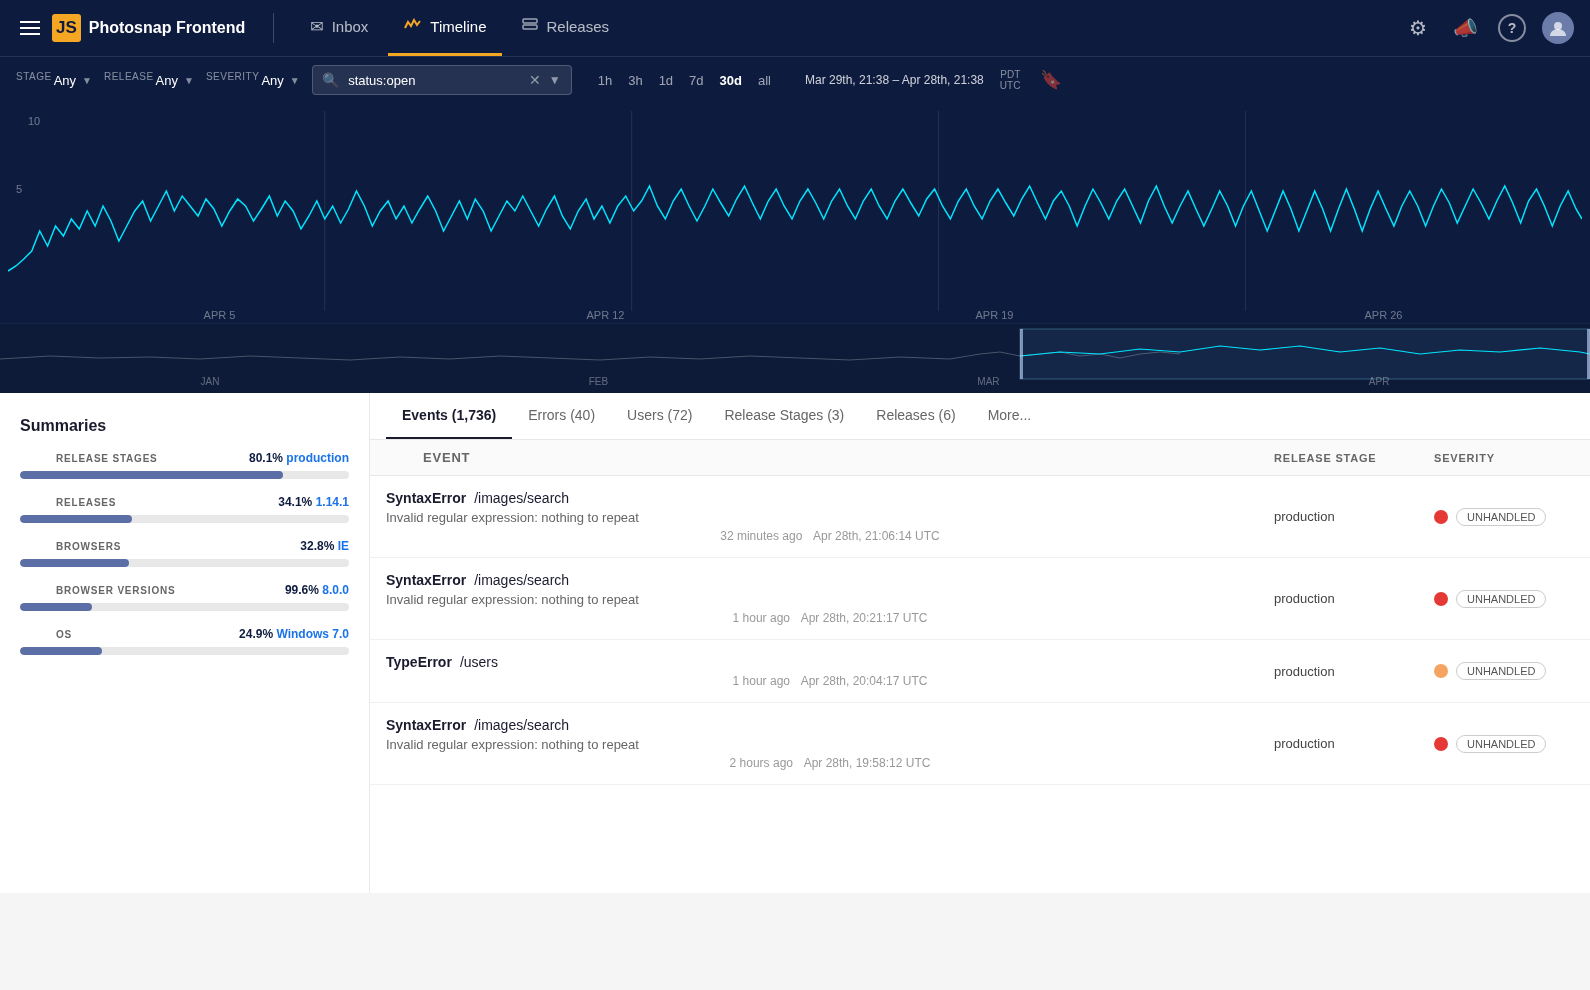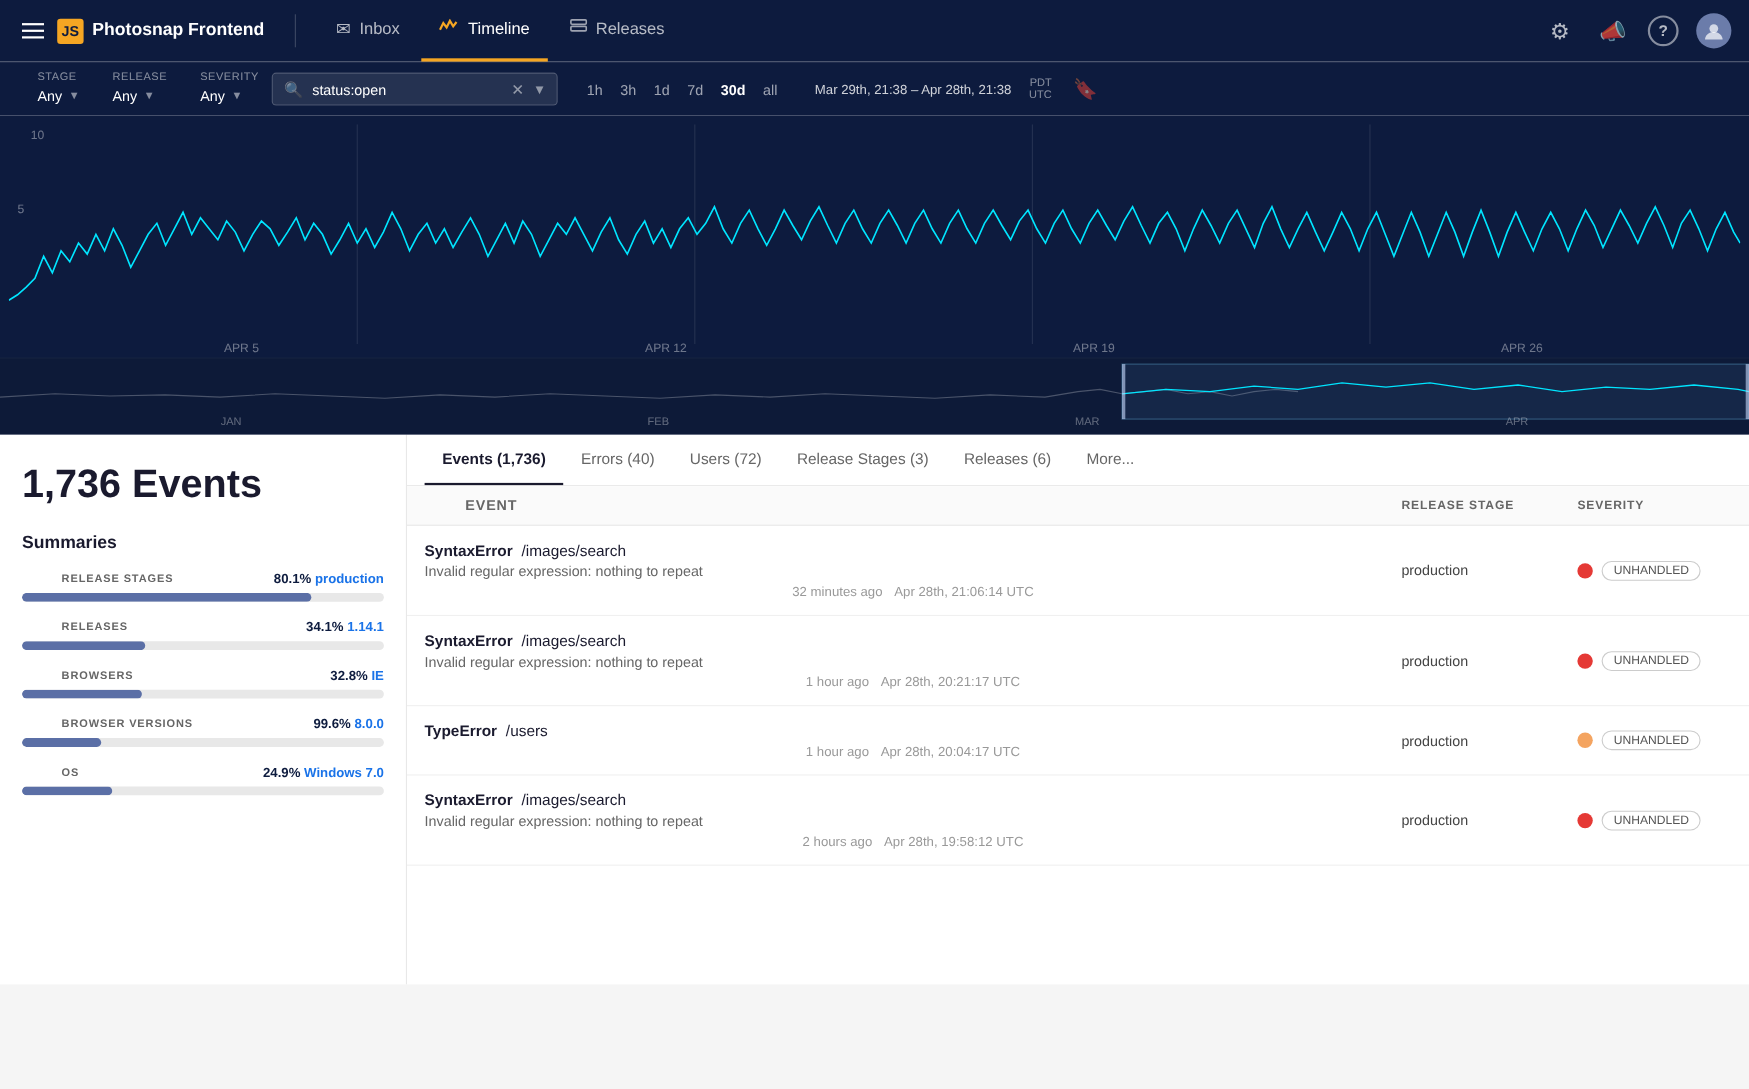--- a/index.html
+++ b/index.html
@@ -10,40 +10,40 @@
       background: #0d1b3e;
       display: flex;
       align-items: center;
       height: 56px;
       padding: 0 16px;
       gap: 8px;
     }
     .hamburger { display: flex; flex-direction: column; gap: 4px; cursor: pointer; padding: 4px; }
     .hamburger span { display: block; width: 20px; height: 2px; background: #fff; }
     .logo-area { display: flex; align-items: center; gap: 8px; margin-right: 8px; }
-    .logo-badge { background: #f5a623; color: #0d1b3e; font-weight: 900; font-size: 13px; padding: 4px 4px; border-radius: 3px; }
+    .logo-badge { background: #f5a623; color: #0d1b3e; font-weight: 900; font-size: 17px; padding: 4px 4px; border-radius: 3px; }
     .logo-text { color: #fff; font-size: 16px; font-weight: 600; }
     .nav-divider { width: 1px; height: 30px; background: rgba(255,255,255,0.2); margin: 0 12px; }
     .nav-items { display: flex; align-items: center; gap: 4px; flex: 1; }
     .nav-item { display: flex; align-items: center; gap: 8px; color: rgba(255,255,255,0.7); font-size: 15px; padding: 8px 16px; cursor: pointer; text-decoration: none; border-bottom: 3px solid transparent; height: 56px; }
     .nav-item.active { color: #fff; border-bottom: 3px solid #f5a623; }
     .nav-icon { font-size: 16px; }
     .nav-right { display: flex; align-items: center; gap: 16px; margin-left: auto; }
     .nav-right-icon { color: rgba(255,255,255,0.7); font-size: 20px; cursor: pointer; width: 32px; height: 32px; display: flex; align-items: center; justify-content: center; }
 
     
     .filter-bar {
       background: #0d1b3e;
       display: flex;
       align-items: center;
       padding: 8px 16px;
       gap: 12px;
       border-top: 1px solid rgba(255,255,255,0.1);
     }
-    .filter-group { display: flex; flex-direction: column; gap: 2px; margin-left: 18px; }
+    .filter-group { display: flex; flex-direction: row; gap: 2px; }
     .filter-label { color: rgba(255,255,255,0.5); font-size: 10px; text-transform: uppercase; letter-spacing: 0.5px; }
     .filter-select {
       background: transparent;
       border: none;
       color: #fff;
       font-size: 13px;
       cursor: pointer;
       display: flex;
       align-items: center;
       gap: 6px;
@@ -281,21 +281,20 @@
       <span style="color:rgba(255,255,255,0.35);font-size:10px;">FEB</span>
       <span style="color:rgba(255,255,255,0.35);font-size:10px;">MAR</span>
       <span style="color:rgba(255,255,255,0.35);font-size:10px;">APR</span>
     </div>
   </div>
 </div>
 
 <div class="main-content">
 
   <div class="left-panel">
-    <div class="events-count">1,736 Events</div>
     <div class="summaries-title">Summaries</div>
 
     <div class="summary-section">
       <div class="summary-header">
         <span class="summary-label">RELEASE STAGES</span>
         <span class="summary-value">
           <span class="pct">80.1%</span>&nbsp;<span class="val">production</span>
         </span>
       </div>
       <div class="progress-bar-bg">

